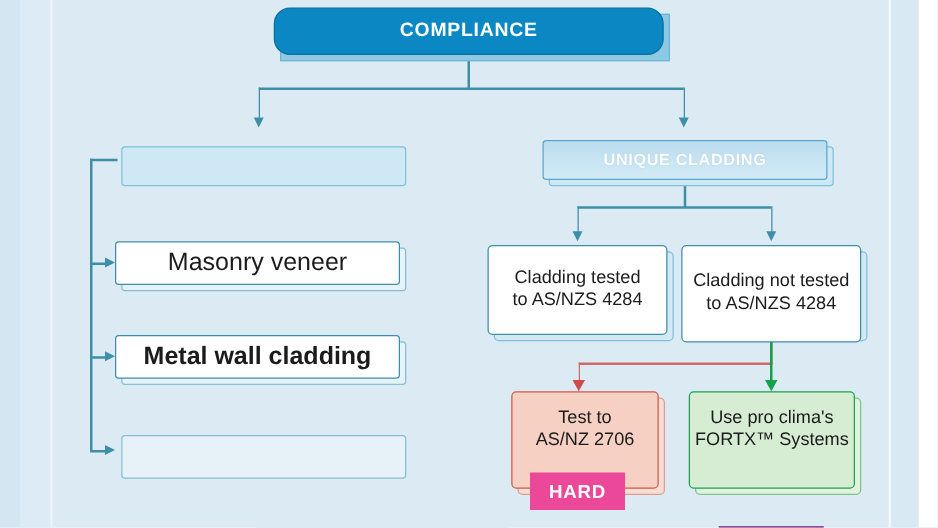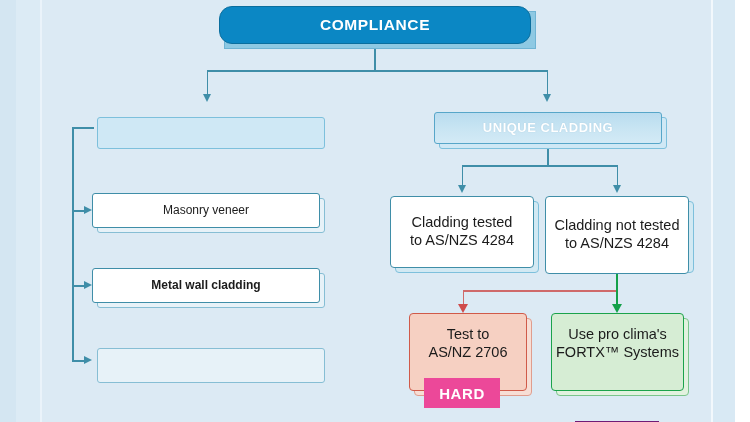--- a/index.html
+++ b/index.html
@@ -91,21 +91,21 @@
   #typical-plate{ left: 97px;  top: 117px; width: 228px; height: 32px; }
   #unique       { left: 434px; top: 112px; width: 228px; height: 32px; }
   #unique-plate { left: 439px; top: 117px; width: 228px; height: 32px; }
 
   
   .opt {
     background: #ffffff;
     border: 1px solid #3f8ea8;
     border-radius: 3px;
     color: #1b1b1b;
-    font-size: 12px;
+    font-size: 20px;
     z-index: 3;
   }
   .opt-plate {
     background: #e7f2f8;
     border: 1px solid #86bed4;
     border-radius: 3px;
     z-index: 2;
   }
   #opt1       { left: 92px; top: 193px; width: 228px; height: 35px; }
   #opt1-plate { left: 97px; top: 198px; width: 228px; height: 35px; }

